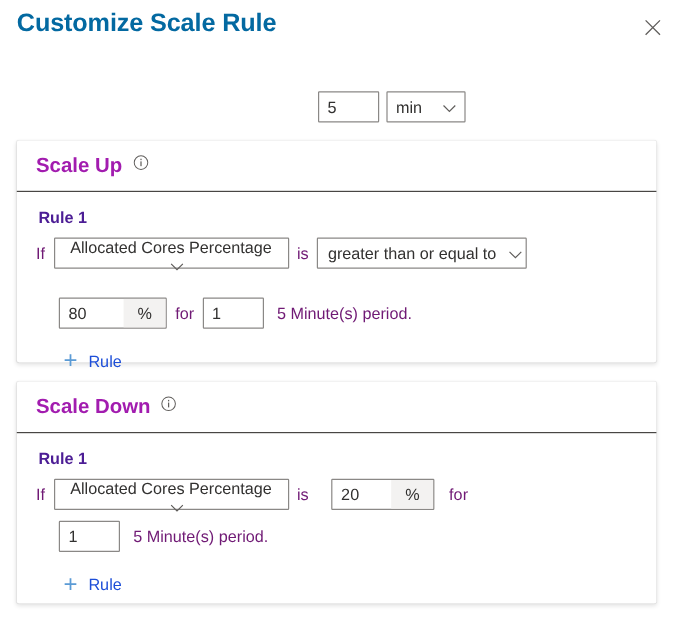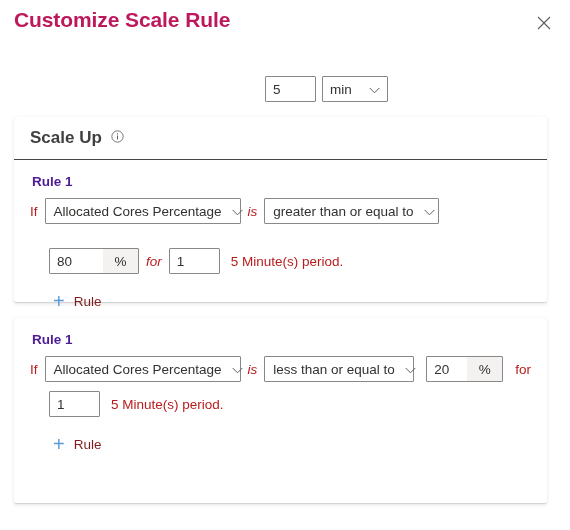--- a/index.html
+++ b/index.html
@@ -20,21 +20,21 @@
   .panel-header {
     position: relative;
     height: 52px;
   }
   .panel-title {
     position: absolute;
     left: 14px;
     top: 8px;
     font-size: 21px;
     font-weight: 600;
-    color: #be185d;
+    color: #0369a1;
     letter-spacing: -0.1px;
   }
   .close-btn {
     position: absolute;
     right: 13px;
     top: 10px;
     width: 26px;
     height: 26px;
     display: flex;
     align-items: center;
@@ -121,62 +121,62 @@
   .card-header {
     height: 42px;
     border-bottom: 1px solid #484644;
     display: flex;
     align-items: center;
     padding-left: 16px;
   }
   .card-title {
     font-size: 17px;
     font-weight: 600;
-    color: #404040;
+    color: #a21caf;
   }
   .card-body {
     padding: 14px 16px 0 16px;
     position: relative;
   }
   .rule-label {
     font-size: 13.5px;
     font-weight: 700;
     color: #4c1d95;
     margin: 0 0 9px 2px;
   }
 
   .rule-line {
     display: flex;
     align-items: center;
     margin-bottom: 9px;
     white-space: nowrap;
   }
   .inline-text {
     font-size: 13.5px;
-    color: #b91c1c;
-  }
-  .gap-l { margin-left: 7px; font-style: italic; }
+    color: #701a75;
+  }
+  .gap-l { margin-left: 7px; }
   .gap-r { margin-right: 7px; }
 
   .sel {
     box-sizing: border-box;
     height: 26px;
     border: 1px solid #8a8886;
     background: #ffffff;
     border-radius: 1px;
     display: flex;
     align-items: center;
     padding: 0 8px;
     font-size: 13.5px;
     color: #323130;
     cursor: pointer;
   }
   .sel .sel-text { flex: 1; }
   .sel .chev { margin-left: 10px; }
-  .sel-metric { width: 196px; }
+  .sel-metric { width: 196px; flex-direction: column; }
   .sel-op-up { width: 175px; }
   .sel-op-down { width: 150px; }
 
   .num-input {
     box-sizing: border-box;
     height: 26px;
     border: 1px solid #8a8886;
     background: #ffffff;
     border-radius: 1px;
     font-family: "Liberation Sans", sans-serif;
@@ -233,21 +233,21 @@
   }
   .add-rule .plus {
     color: #5b9bd5;
     font-size: 20px;
     line-height: 1;
     font-weight: 400;
     margin-right: 9px;
   }
   .add-rule .add-label {
     font-size: 13.5px;
-    color: #7f1d1d;
+    color: #1d4ed8;
   }
 </style>
 </head>
 <body>
 
 <div class="panel-header">
   <div class="panel-title">Customize Scale Rule</div>
   <button class="close-btn">
     <span>
       <svg width="14" height="14" viewBox="0 0 14 14" aria-hidden="true">
@@ -315,42 +315,44 @@
     </div>
 
     <button class="add-rule" style="margin-left:21px;">
       <span class="plus">+</span>
       <span class="add-label">Rule</span>
     </button>
   </div>
 </div>
 
 <div class="card" id="card-scale-down">
+  <div class="card-header">
+    <span class="card-title">Scale Down</span>
+    <span class="info-icon" style="margin-left:9px;">
+      <svg width="13" height="13" viewBox="0 0 14 14" aria-hidden="true">
+        <circle cx="7" cy="7" r="6.1" fill="none" stroke="#605e5c" stroke-width="0.9"></circle>
+        <rect x="6.45" y="5.9" width="1.1" height="4.3" fill="#605e5c"></rect>
+        <rect x="6.45" y="3.5" width="1.1" height="1.3" fill="#605e5c"></rect>
+      </svg>
+    </span>
+  </div>
   <div class="card-body">
     <div class="rule-label">Rule 1</div>
 
     <div class="rule-line">
       <span class="inline-text gap-r">If</span>
       <div class="sel sel-metric">
         <span class="sel-text">Allocated Cores Percentage</span>
         <span class="chev">
           <svg width="11" height="7" viewBox="0 0 11 7" aria-hidden="true">
             <path d="M0.6 0.9 L5.5 5.8 L10.4 0.9" stroke="#605e5c" stroke-width="1" fill="none"></path>
           </svg>
         </span>
       </div>
       <span class="inline-text gap-l gap-r">is</span>
-      <div class="sel sel-op-down">
-        <span class="sel-text">less than or equal to</span>
-        <span class="chev">
-          <svg width="11" height="7" viewBox="0 0 11 7" aria-hidden="true">
-            <path d="M0.6 0.9 L5.5 5.8 L10.4 0.9" stroke="#605e5c" stroke-width="1" fill="none"></path>
-          </svg>
-        </span>
-      </div>
       <div class="pct-wrap w-down" style="margin-left:12px;">
         <input type="text" value="20" style="">
         <span class="pct-suffix">%</span>
       </div>
       <span class="inline-text" style="margin-left:12px;">for</span>
     </div>
 
     <div class="rule-line" style="margin-left:19px;">
       <input class="num-input dur-input" type="text" value="1" style="">
       <span class="inline-text" style="margin-left:11px;">5 Minute(s) period.</span>

